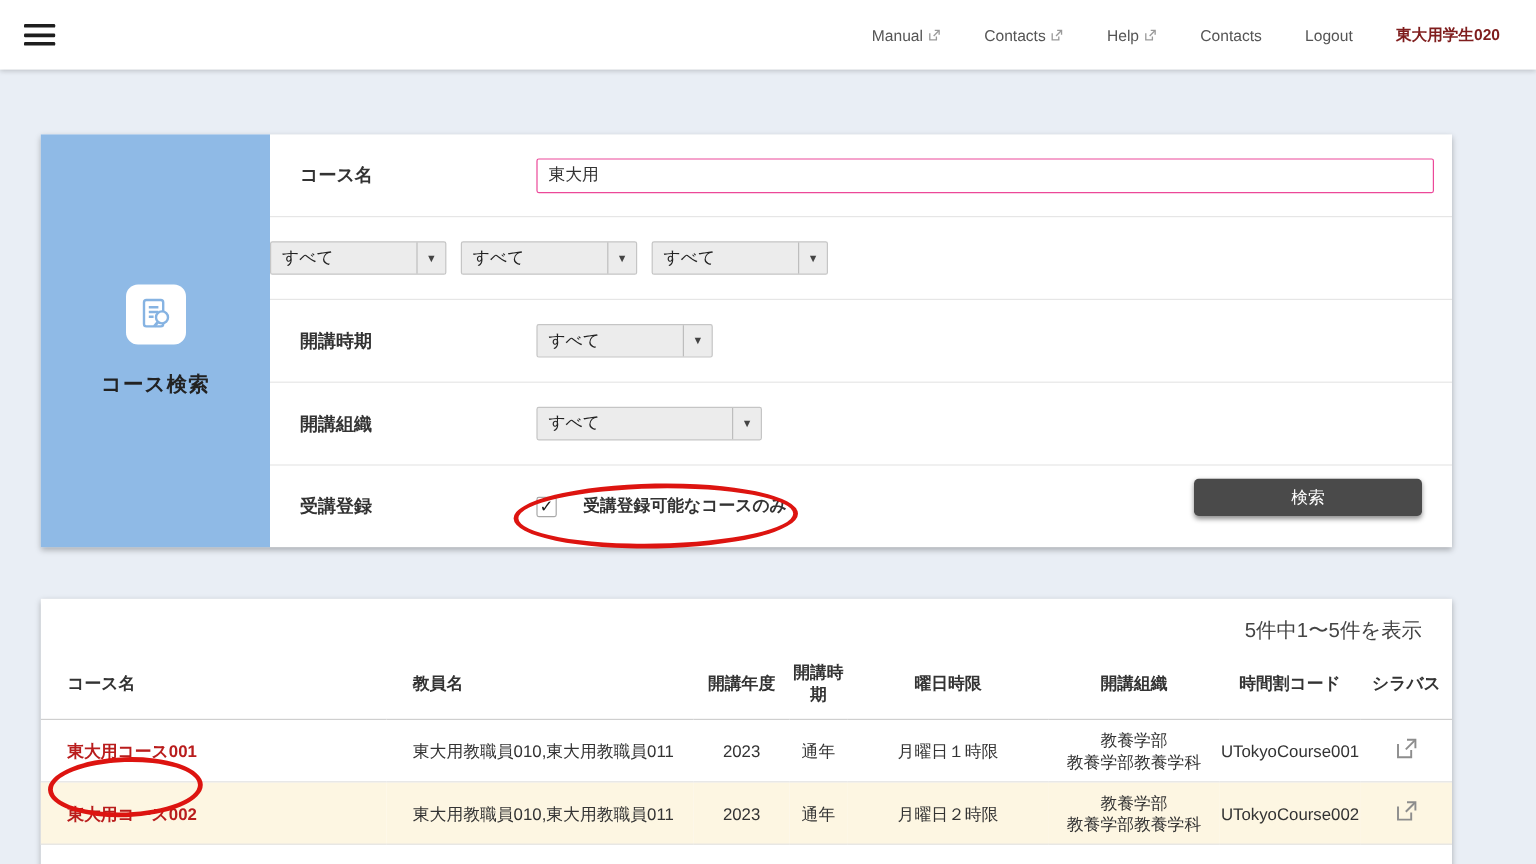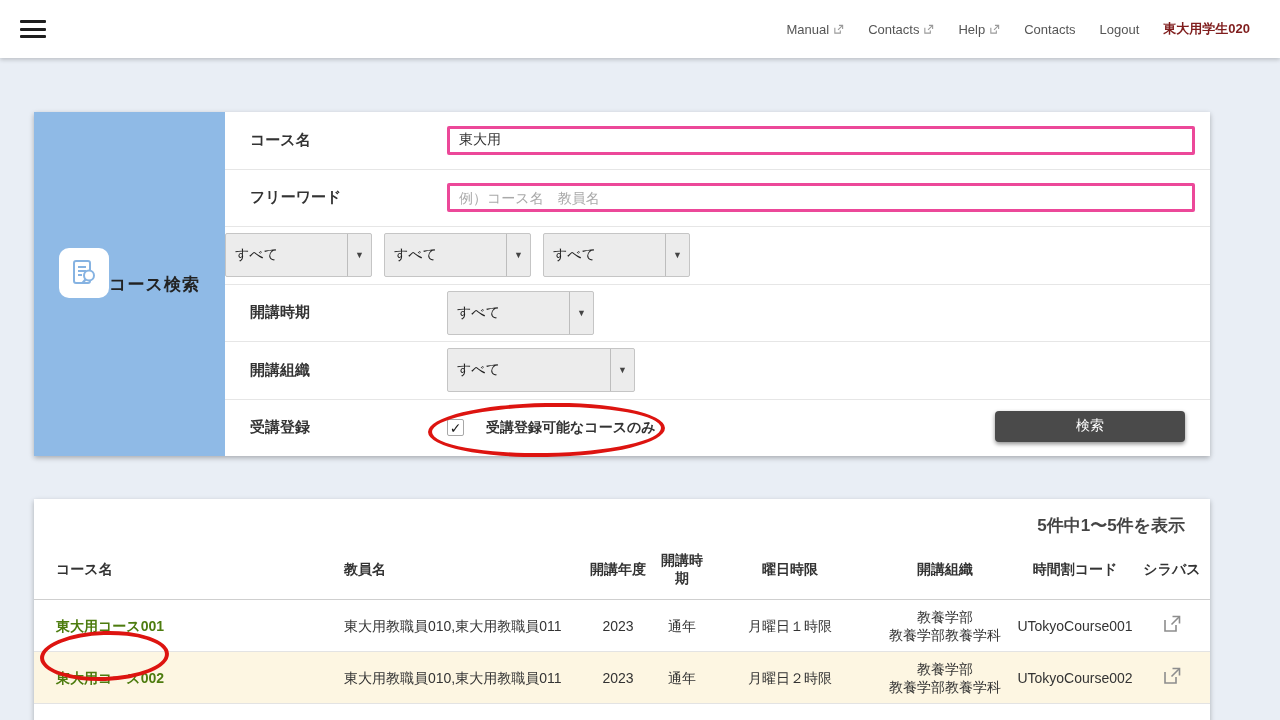--- a/index.html
+++ b/index.html
@@ -14,59 +14,59 @@
   
   .topbar {
     position:absolute; left:0; top:0; width:1280px; height:58px;
     background:#ffffff;
     box-shadow:0 2px 4px rgba(0,0,0,0.18);
     display:flex; align-items:center; justify-content:space-between;
     z-index:5;
   }
   .hamburger { width:26px; height:18px; margin-left:20px; display:flex; flex-direction:column; justify-content:space-between; cursor:pointer; }
   .hamburger span { display:block; height:3px; background:#1e1e1e; border-radius:1px; }
-  .topnav { display:flex; align-items:center; gap:24px; margin-right:30px; font-size:13px; color:#555; }
+  .topnav { display:flex; align-items:center; gap:36px; margin-right:30px; font-size:13px; color:#555; }
   .topnav .navitem { display:flex; align-items:center; gap:4px; cursor:pointer; }
   .topnav .user { font-weight:bold; color:#7f1d1d; font-size:13px; }
   .ext-icon svg { display:block; }
 
   
   .panel {
     position:absolute; left:34px; width:1176px; background:#fff;
     box-shadow:0 2px 5px rgba(0,0,0,0.28);
   }
 
   
   .search-panel { top:112px; height:344px; display:flex; }
   .search-sidebar {
     width:191px; background:#8fbae6; flex-shrink:0;
-    display:flex; flex-direction:row; align-items:center; justify-content:center;
+    display:flex; flex-direction:column; align-items:center; justify-content:center;
   }
   .sidebar-icon-box {
     width:50px; height:50px; background:#fff; border-radius:10px;
     display:flex; align-items:center; justify-content:center; margin-bottom:22px;
   }
   .search-sidebar .title { font-size:17px; font-weight:bold; color:#222; letter-spacing:1px; }
 
   .search-form { flex:1; display:flex; flex-direction:column; }
   .form-row {
     flex:1; display:flex; align-items:center;
     border-bottom:1px solid #e6e6e6; position:relative;
   }
   .form-row:last-child { border-bottom:none; }
   .form-label { width:222px; padding-left:25px; font-size:15px; font-weight:bold; color:#333; flex-shrink:0; }
   .text-input {
-    width:748px; height:29px; border:3px solid #ec4899; border-radius:2px;
+    width:748px; height:29px; border:1px solid #ec4899; border-radius:2px;
     font-size:14px; padding:0 9px; color:#333; outline:none;
     font-family:"Liberation Sans","DejaVu Sans",sans-serif;
   }
   .text-input::placeholder { color:#a9a9a9; }
   .selects { display:flex; gap:12px; }
   .select {
-    height:44px; background:#ececec; border:1px solid #c5c5c5; border-radius:2px;
+    height:28px; background:#ececec; border:1px solid #c5c5c5; border-radius:2px;
     display:flex; align-items:stretch; cursor:pointer;
   }
   .select .sel-text { width:121px; display:flex; align-items:center; padding-left:9px; font-size:14px; color:#222; }
   .select.wide .sel-text { width:162px; }
   .select .sel-arrow {
     width:24px; border-left:1px solid #bdbdbd; display:flex; align-items:center; justify-content:center;
     font-size:9px; color:#444;
   }
   .checkbox-wrap { display:flex; align-items:center; }
   .checkbox {
@@ -81,33 +81,33 @@
     box-shadow:0 2px 4px rgba(0,0,0,0.45); cursor:pointer;
     font-family:"Liberation Sans","DejaVu Sans",sans-serif;
   }
 
   
   .results-panel { top:499px; height:320px; }
   .results-header {
     height:39px; background:#92bde8; display:flex; align-items:center;
     font-size:16px; font-weight:bold; color:#111; padding-left:25px;
   }
-  .results-count { text-align:right; padding:15px 25px 8px; font-size:17px; color:#444;font-weight:bold; }
+  .results-count { text-align:right; padding:15px 25px 8px; font-size:17px; color:#444; }
   table.results { width:100%; border-collapse:collapse; table-layout:fixed; }
   table.results th {
     font-size:14px; color:#333; font-weight:bold; padding:6px 0 12px;
     border-bottom:1px solid #cfcfcf; line-height:1.3; vertical-align:middle;
   }
   table.results td {
     font-size:14px; color:#333; height:52px; vertical-align:middle;
     border-bottom:1px solid #e3e3e3; line-height:1.3;
   }
   .col-left { text-align:left; padding-left:22px !important; }
   .col-center { text-align:center; }
-  .course-link { font-weight:bold; color:#4d7c0f; cursor:pointer; }
+  .course-link { font-weight:bold; color:#b91c1c; cursor:pointer; }
   tr.row-alt td { background:#fdf6e2; }
   .syllabus-icon { display:inline-block; cursor:pointer; }
 
   
   .annotation {
     position:absolute; border:4px solid #dd1410; border-radius:50%;
     z-index:20; pointer-events:none;
   }
   .annotation.checkbox-circle { left:428px; top:403px; width:237px; height:54px; transform:rotate(-1deg); }
   .annotation.course-circle   { left:40px;  top:631px; width:129px; height:50px; transform:rotate(-2deg); }
@@ -174,24 +174,20 @@
         <line x1="16.5" y1="21.5" x2="13.5" y2="25" stroke="#86b3e2" stroke-width="2.4"></line>
       </svg>
     </div>
     <div class="title">コース検索</div>
   </div>
 
   <div class="search-form">
     <div class="form-row">
       <div class="form-label">コース名</div>
       <input class="text-input" type="text" value="東大用" style="">
-    </div>
-    <div class="form-row">
-      <div class="form-label">フリーワード</div>
-      <input class="text-input" type="text" placeholder="例）コース名　教員名" style="">
     </div>
     <div class="form-row">
       <div class="selects">
         <div class="select">
           <span class="sel-text">すべて</span>
           <span class="sel-arrow">▼</span>
         </div>
         <div class="select">
           <span class="sel-text">すべて</span>
           <span class="sel-arrow">▼</span>

